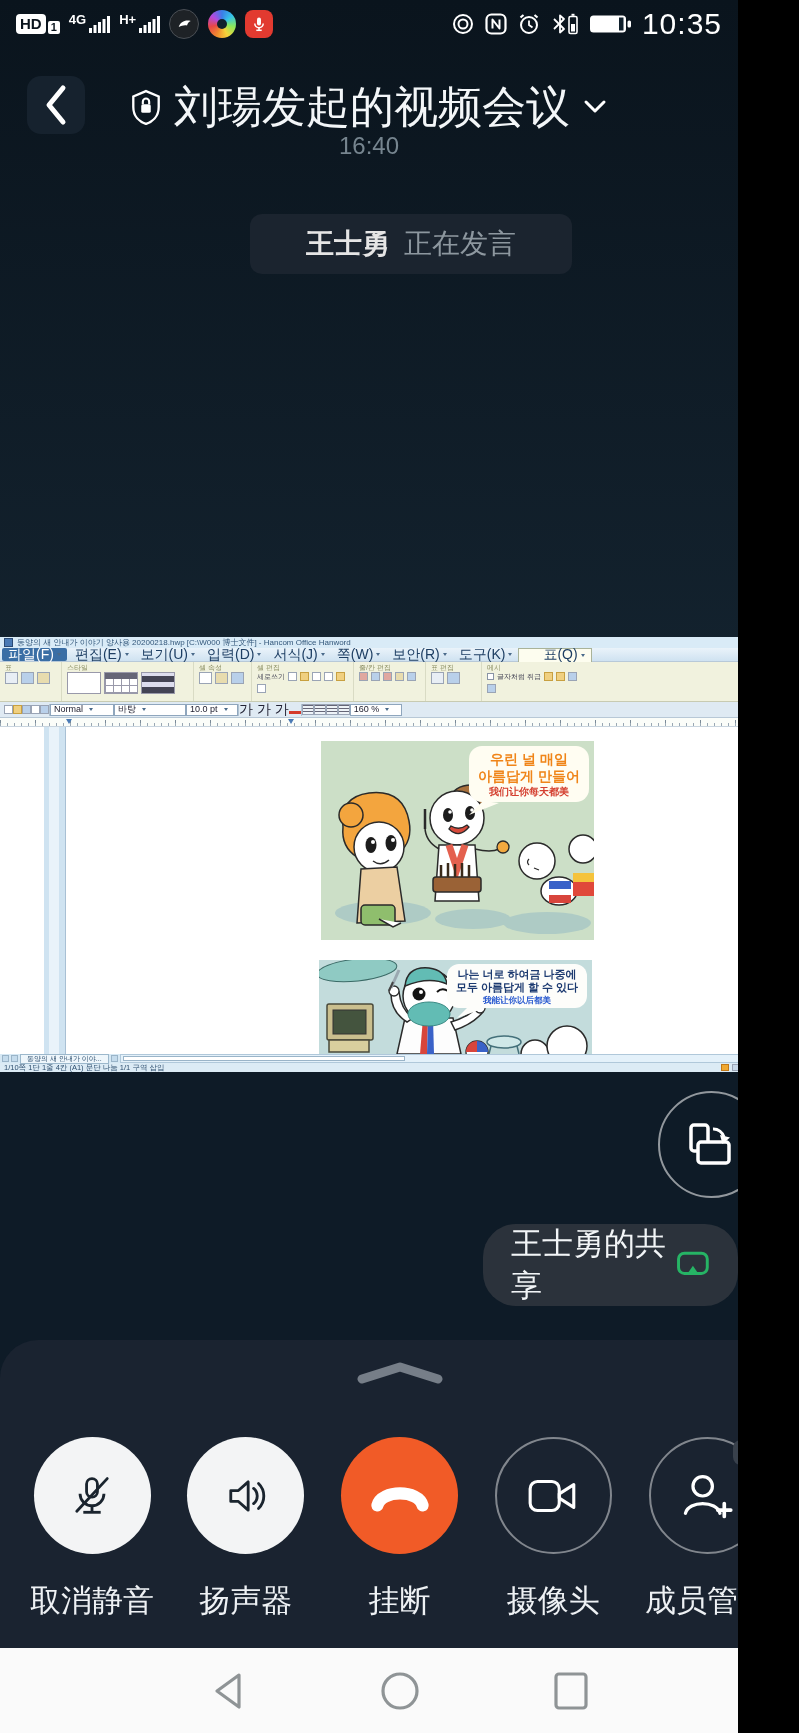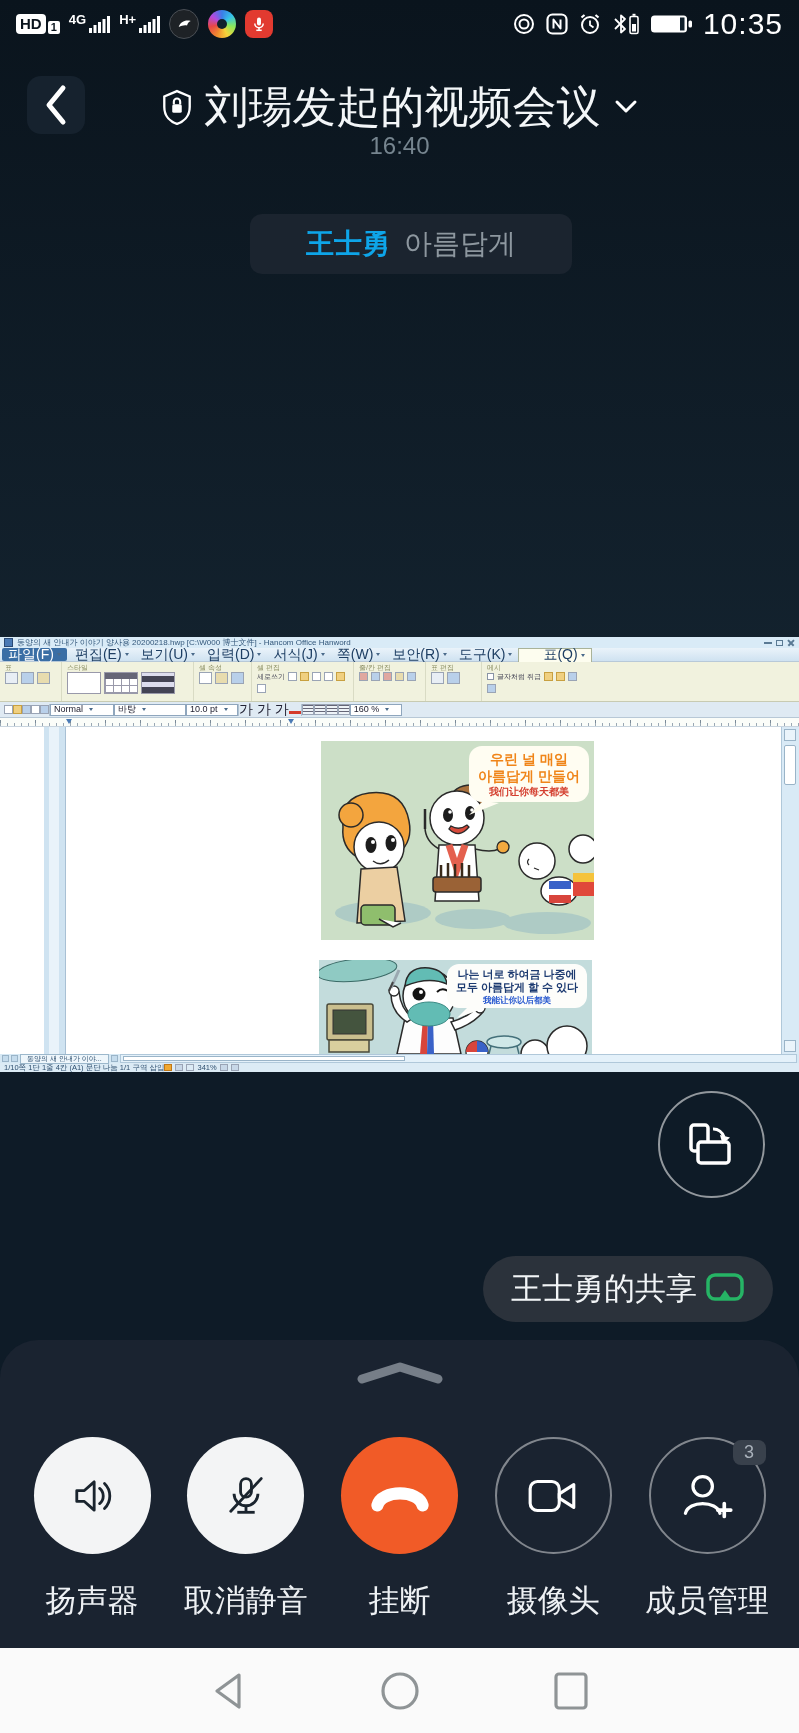--- a/index.html
+++ b/index.html
@@ -1,16 +1,16 @@
 <!DOCTYPE html>
 <html><head>
 <meta charset="utf-8">
 <style>
   html,body{margin:0;padding:0;background:#000;}
-  .screen{position:relative;width:799px;height:1733px;overflow:hidden;
+  .screen{position:relative;width:738px;height:1733px;overflow:hidden;
     background:linear-gradient(180deg,#0a141d 0%,#13222e 38%,#0e1b27 62%,#0e1b27 100%);
     font-family:"Liberation Sans","DejaVu Sans",sans-serif;color:#fff;}
   
   .status-bar{position:absolute;top:0;left:0;right:0;height:48px;display:flex;justify-content:space-between;align-items:center;padding:0 16px;box-sizing:border-box;}
   .sb-left,.sb-right{display:flex;align-items:center;gap:9px;}
   .hd-badge{display:flex;align-items:center;gap:2px;}
   .hd-chip{background:#fff;color:#0a141d;font-weight:bold;font-size:15px;line-height:20px;padding:0 4px;border-radius:4px;}
   .sim-chip{background:#fff;color:#0a141d;font-weight:bold;font-size:11px;line-height:13px;padding:0 3px;border-radius:2px;align-self:flex-end;}
   .net{display:flex;align-items:flex-end;gap:1px;}
   .net-label{font-size:13px;font-weight:bold;line-height:12px;margin-right:1px;align-self:flex-start;}
@@ -19,21 +19,21 @@
   .app-color{background:conic-gradient(#3b7de8,#35c4e8,#8ce85a,#f5d33b,#f08a2e,#e84747,#b44ae0,#3b7de8);position:relative;}
   .app-color::after{content:"";position:absolute;left:9px;top:9px;width:10px;height:10px;border-radius:50%;background:#10202c;}
   .app-mic{width:28px;height:28px;border-radius:8px;background:#e23a30;display:flex;align-items:center;justify-content:center;}
   .sb-time{font-size:30px;letter-spacing:1px;margin-left:0;}
   
   .back-btn{position:absolute;left:27px;top:76px;width:58px;height:58px;border-radius:14px;background:#16222e;display:flex;align-items:center;justify-content:center;}
   .title-row{position:absolute;top:84px;left:0;right:0;height:46px;display:flex;align-items:center;justify-content:center;gap:12px;}
   .meeting-title{font-size:44px;color:#f3f6f8;}
   .duration{position:absolute;top:132px;left:0;right:0;text-align:center;font-size:24px;color:#76858f;}
   .speak-badge{position:absolute;top:214px;left:250px;height:60px;border-radius:12px;background:#1b242f;display:inline-flex;align-items:center;padding:0 56px;gap:14px;}
-  .speak-name{font-size:28px;font-weight:bold;color:#0ea5e9;}
+  .speak-name{font-size:28px;font-weight:bold;color:#e5e5e5;}
   .speak-status{font-size:28px;color:#8d979f;}
   
   .hw{position:absolute;top:637px;left:0;width:799px;height:435px;background:#fff;font-family:"Liberation Sans","DejaVu Sans",sans-serif;}
   .hw-title{height:11px;background:#d9ebf7;display:flex;align-items:center;gap:4px;padding:0 4px;font-size:8px;color:#33577a;white-space:nowrap;overflow:hidden;}
   .hw-doc-icon{width:7px;height:7px;background:#4a7ab5;border:1px solid #2a4a75;flex:none;}
   .hw-title-text{flex:1;overflow:hidden;}
   .wmin{width:8px;height:2px;background:#5a7a94;flex:none;}
   .wmax{width:7px;height:6px;border:1px solid #5a7a94;box-sizing:border-box;flex:none;}
   .wx{position:relative;width:8px;height:8px;flex:none;}
   .wx::before,.wx::after{content:"";position:absolute;left:0;top:3.4px;width:8px;height:1.5px;background:#5a7a94;}
@@ -75,28 +75,28 @@
   .hw-page{flex:1;background:#fff;position:relative;overflow:hidden;}
   .hw-vscroll{width:18px;background:#d9eaf6;border-left:1px solid #b0c8da;box-sizing:border-box;position:relative;}
   .vthumb{position:absolute;left:2px;top:18px;width:12px;height:40px;background:#fff;border:1px solid #9ab4c8;border-radius:2px;box-sizing:border-box;}
   .vbtn{position:absolute;left:2px;width:12px;height:12px;background:#eaf4fb;border:1px solid #9ab4c8;box-sizing:border-box;}
   .cartoon{position:absolute;display:block;}
   .hw-tabrow{height:9px;background:#d6e8f4;display:flex;align-items:center;gap:2px;padding:0 2px;font-size:7px;color:#2d4e6e;box-sizing:border-box;}
   .tnav{width:7px;height:7px;background:#c4dbec;border:1px solid #9ab4c8;box-sizing:border-box;flex:none;}
   .doc-tab{background:#eef6fb;border:1px solid #9cb8cc;padding:0 6px;height:8px;line-height:7px;white-space:nowrap;}
   .hscroll{flex:1;height:7px;background:#e4f1fa;border:1px solid #b0c8da;position:relative;}
   .hthumb{position:absolute;left:2px;top:1px;width:280px;height:3px;background:#fff;border:1px solid #9ab4c8;}
-  .hw-status{height:9px;background:#dcebf5;display:flex;justify-content:flex-start;align-items:center;font-size:7.5px;color:#2d4e6e;padding:0 4px;box-sizing:border-box;white-space:nowrap;}
+  .hw-status{height:9px;background:#dcebf5;display:flex;justify-content:space-between;align-items:center;font-size:7.5px;color:#2d4e6e;padding:0 4px;box-sizing:border-box;white-space:nowrap;}
   .hw-status-right{display:flex;align-items:center;gap:3px;}
   .schip{width:8px;height:7px;border:1px solid #9aa4b5;box-sizing:border-box;flex:none;}
   .schip.orange{background:#f0a830;border-color:#c07818;}
   .schip.blue{background:#c8d8e8;}
   
   .rotate-btn{position:absolute;left:658px;top:1091px;width:107px;height:107px;border-radius:50%;border:2px solid rgba(255,255,255,0.55);box-sizing:border-box;display:flex;align-items:center;justify-content:center;}
-  .share-badge{position:absolute;left:483px;top:1224px;height:66px;border-radius:33px;background:#2b323b;display:inline-flex;align-items:center;gap:8px;padding:0 28px;margin-top:32px;}
+  .share-badge{position:absolute;left:483px;top:1224px;height:66px;border-radius:33px;background:#2b323b;display:inline-flex;align-items:center;gap:8px;padding:8px 28px;}
   .share-text{font-size:31px;color:#f2f5f7;}
   
   .panel{position:absolute;left:0;top:1340px;width:799px;height:308px;background:#1a2330;border-radius:38px 38px 0 0;}
   .handle{position:absolute;left:50%;top:22px;transform:translateX(-50%);}
   .btn-row{position:absolute;top:97px;left:0;right:0;display:flex;justify-content:space-between;padding:0 30px;box-sizing:border-box;}
   .ctrl{width:124px;display:flex;flex-direction:column;align-items:center;}
   .circle{width:117px;height:117px;border-radius:50%;display:flex;align-items:center;justify-content:center;box-sizing:border-box;position:relative;}
   .circle.white{background:#f3f4f5;}
   .circle.orange{background:#f15b27;}
   .circle.outline{border:2px solid rgba(255,255,255,0.45);}
@@ -198,21 +198,21 @@
       </svg>
     <span class="meeting-title">刘瑒发起的视频会议</span>
     <svg width="26" height="16" viewBox="0 0 26 16">
         <path d="M4 3 L13 12 L22 3" fill="none" stroke="#fff" stroke-width="3" stroke-linecap="round" stroke-linejoin="round"></path>
       </svg>
   </div>
   <div class="duration">16:40</div>
 
   <div class="speak-badge">
     <span class="speak-name">王士勇</span>
-    <span class="speak-status">아름답게</span>
+    <span class="speak-status">正在发言</span>
   </div>
 
   <div class="hw">
     <div class="hw-title">
       <span class="hw-doc-icon"></span>
       <span class="hw-title-text">동양의 새 안내가 이야기 양사용 20200218.hwp [C:\W000 博士文件] - Hancom Office Hanword</span>
       <span class="wmin"></span>
       <span class="wmax"></span>
       <span class="wx"></span>
     </div>
@@ -490,38 +490,38 @@
   </div>
 
   <div class="panel">
     <svg class="handle" width="96" height="22" viewBox="0 0 96 22">
       <path d="M10 17 L48 5 L86 17" fill="none" stroke="#767e88" stroke-width="9" stroke-linecap="round" stroke-linejoin="round"></path>
     </svg>
     <div class="btn-row">
       <div class="ctrl">
         <div class="circle white">
           <svg width="50" height="50" viewBox="0 0 46 46">
-            <path d="M9 18 h7 l9 -8 v26 l-9 -8 h-7 Z" fill="none" stroke="#1a242e" stroke-width="2.6" stroke-linejoin="round"></path>
-            <path d="M30 16 a9 9 0 0 1 0 14" fill="none" stroke="#1a242e" stroke-width="2.6" stroke-linecap="round"></path>
-            <path d="M34.5 11.5 a16 16 0 0 1 0 23" fill="none" stroke="#1a242e" stroke-width="2.6" stroke-linecap="round"></path>
-          </svg>
-        </div>
-        <div class="ctrl-label">扬声器</div>
-      </div>
-      <div class="ctrl">
-        <div class="circle white">
-          <svg width="50" height="50" viewBox="0 0 46 46">
             <rect x="18" y="7" width="10" height="17" rx="5" fill="none" stroke="#1a242e" stroke-width="2.6"></rect>
             <path d="M12 21 a11 11 0 0 0 22 0" fill="none" stroke="#1a242e" stroke-width="2.6"></path>
             <line x1="23" y1="32.5" x2="23" y2="38" stroke="#1a242e" stroke-width="2.6"></line>
             <line x1="15" y1="38" x2="31" y2="38" stroke="#1a242e" stroke-width="2.6"></line>
             <line x1="9" y1="37" x2="37" y2="7" stroke="#1a242e" stroke-width="2.6" stroke-linecap="round"></line>
           </svg>
         </div>
         <div class="ctrl-label">取消静音</div>
+      </div>
+      <div class="ctrl">
+        <div class="circle white">
+          <svg width="50" height="50" viewBox="0 0 46 46">
+            <path d="M9 18 h7 l9 -8 v26 l-9 -8 h-7 Z" fill="none" stroke="#1a242e" stroke-width="2.6" stroke-linejoin="round"></path>
+            <path d="M30 16 a9 9 0 0 1 0 14" fill="none" stroke="#1a242e" stroke-width="2.6" stroke-linecap="round"></path>
+            <path d="M34.5 11.5 a16 16 0 0 1 0 23" fill="none" stroke="#1a242e" stroke-width="2.6" stroke-linecap="round"></path>
+          </svg>
+        </div>
+        <div class="ctrl-label">扬声器</div>
       </div>
       <div class="ctrl">
         <div class="circle orange">
           <svg width="64" height="40" viewBox="0 0 68 40">
             <path d="M10 30 C14 13 54 13 58 30" fill="none" stroke="#fff" stroke-width="13" stroke-linecap="round"></path>
           </svg>
         </div>
         <div class="ctrl-label">挂断</div>
       </div>
       <div class="ctrl">

